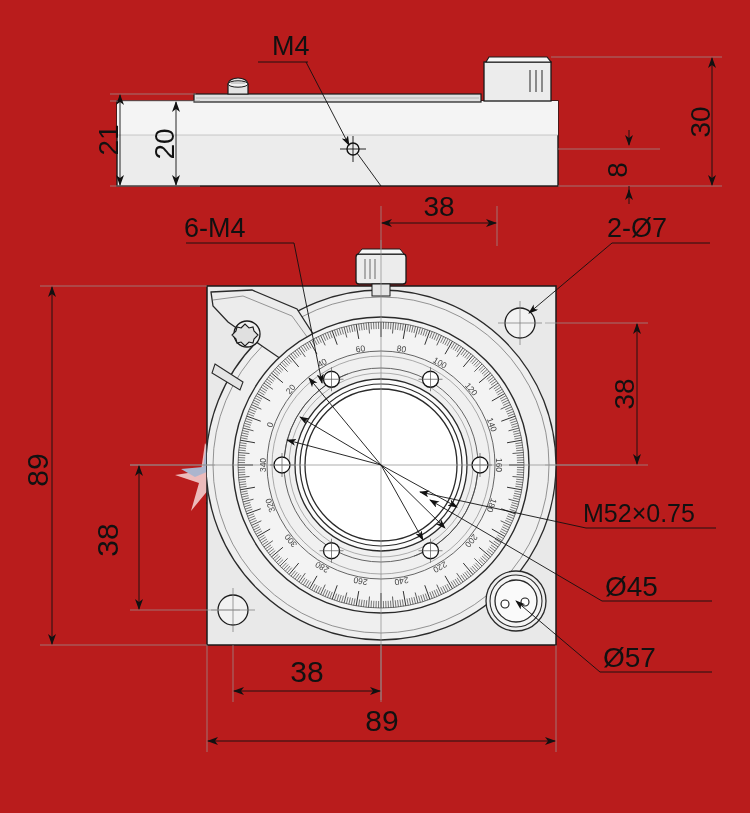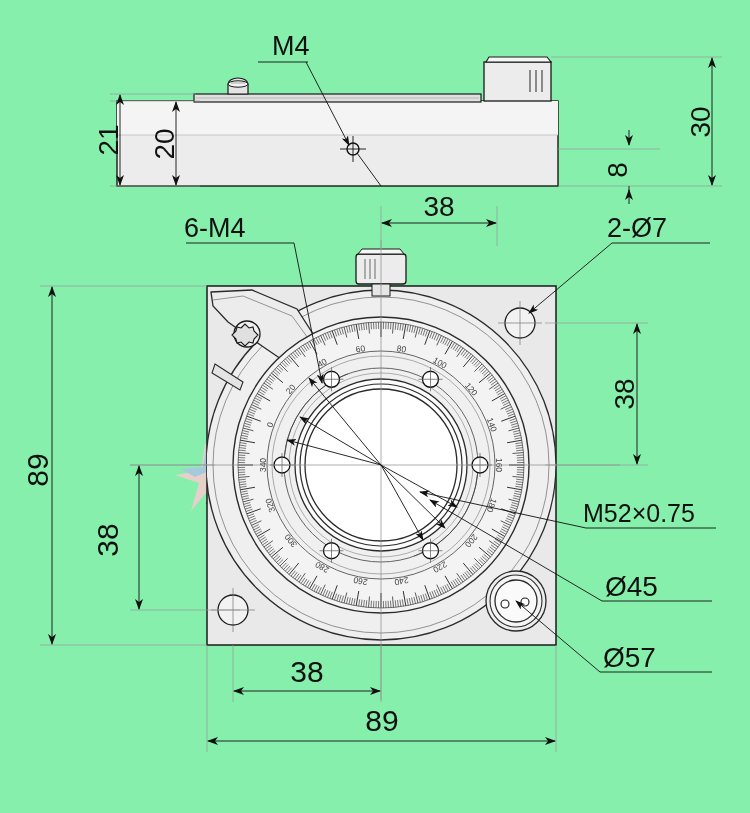--- a/index.html
+++ b/index.html
@@ -7,21 +7,21 @@
     padding: 0;
     background: #ffffff;
   }
   body {
     font-family: "Liberation Sans", sans-serif;
   }
   #sheet {
     position: relative;
     width: 750px;
     height: 813px;
-    background: #86efac;
+    background: #b91c1c;
     overflow: hidden;
   }
   #drawing {
     position: absolute;
     left: 0;
     top: 0;
     width: 750px;
     height: 813px;
   }
   .dimtext {

